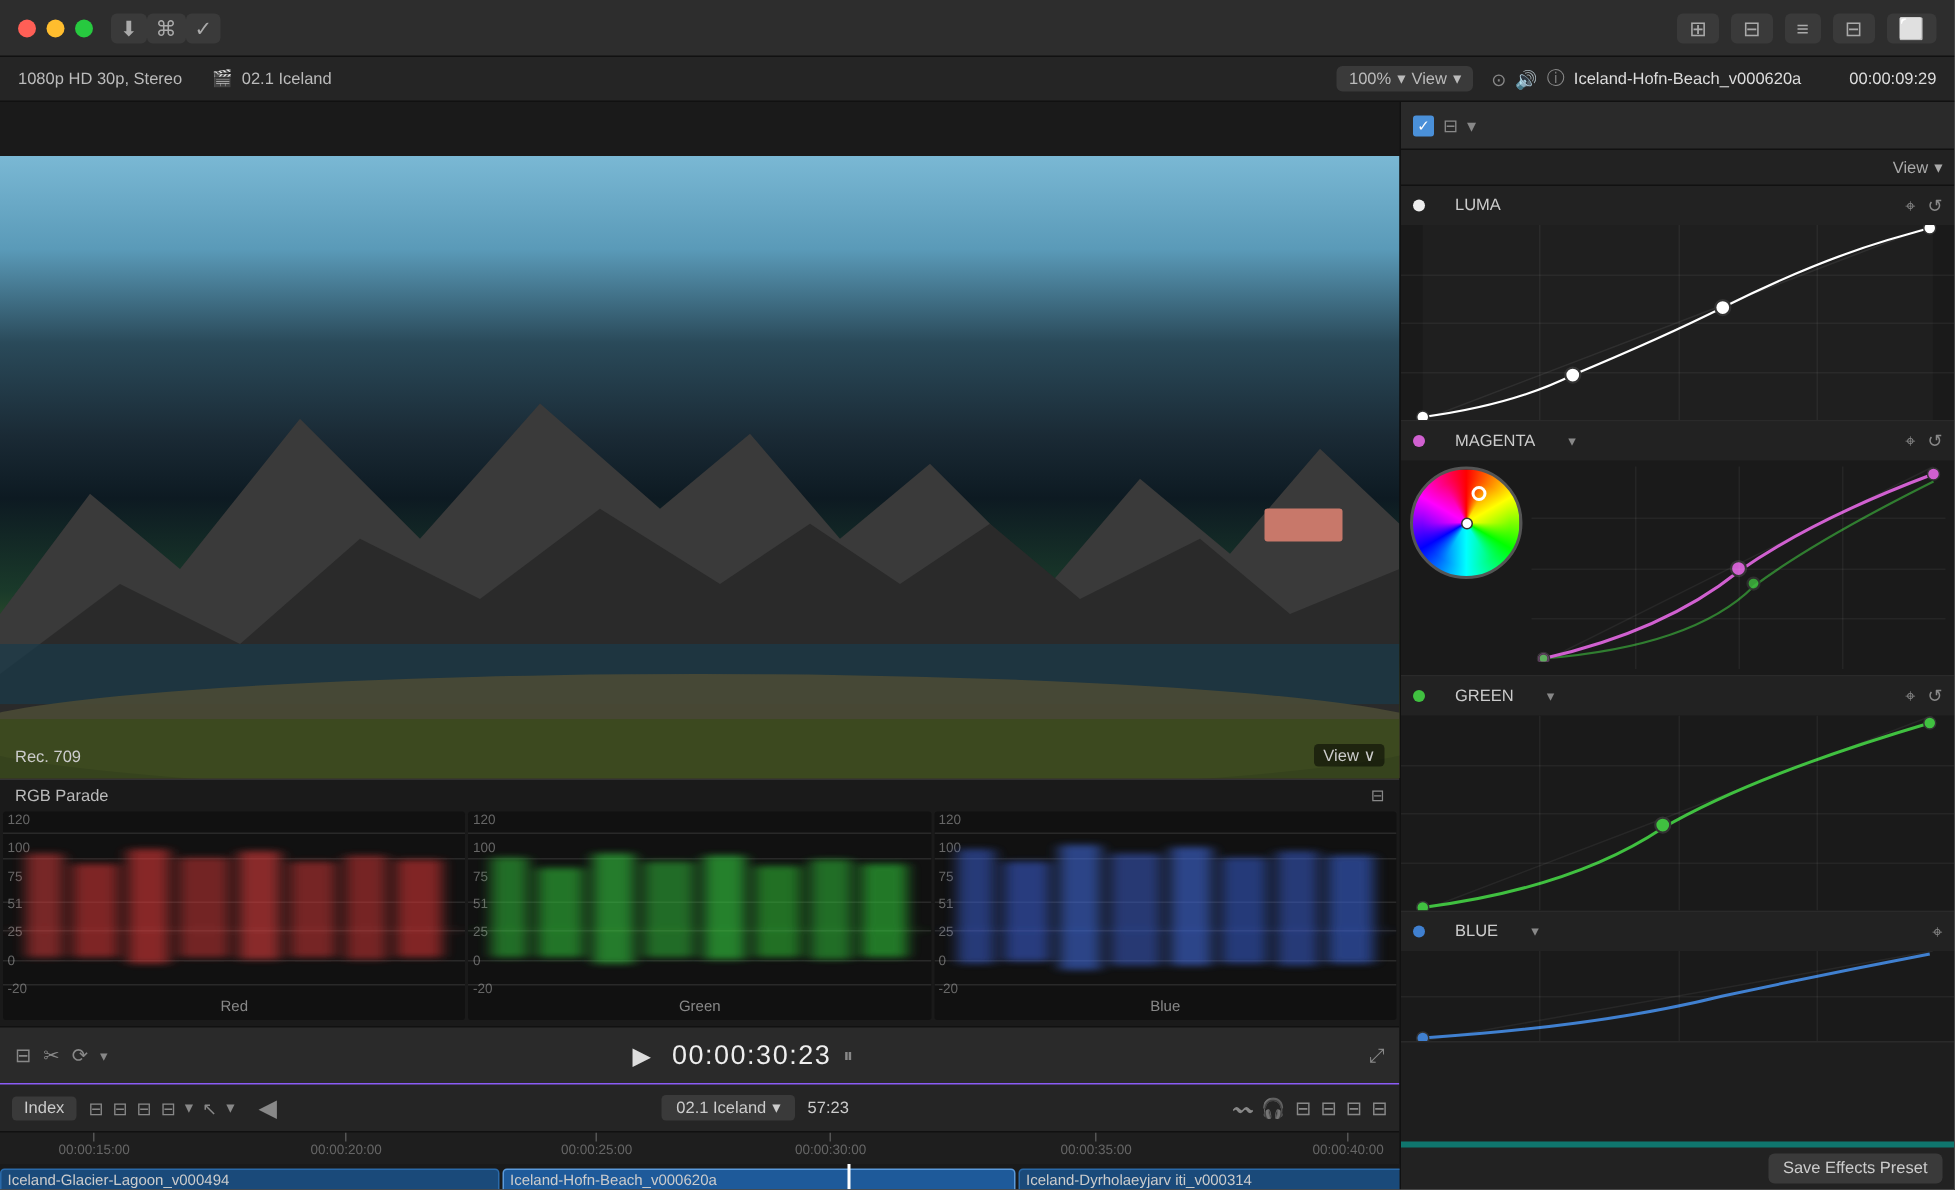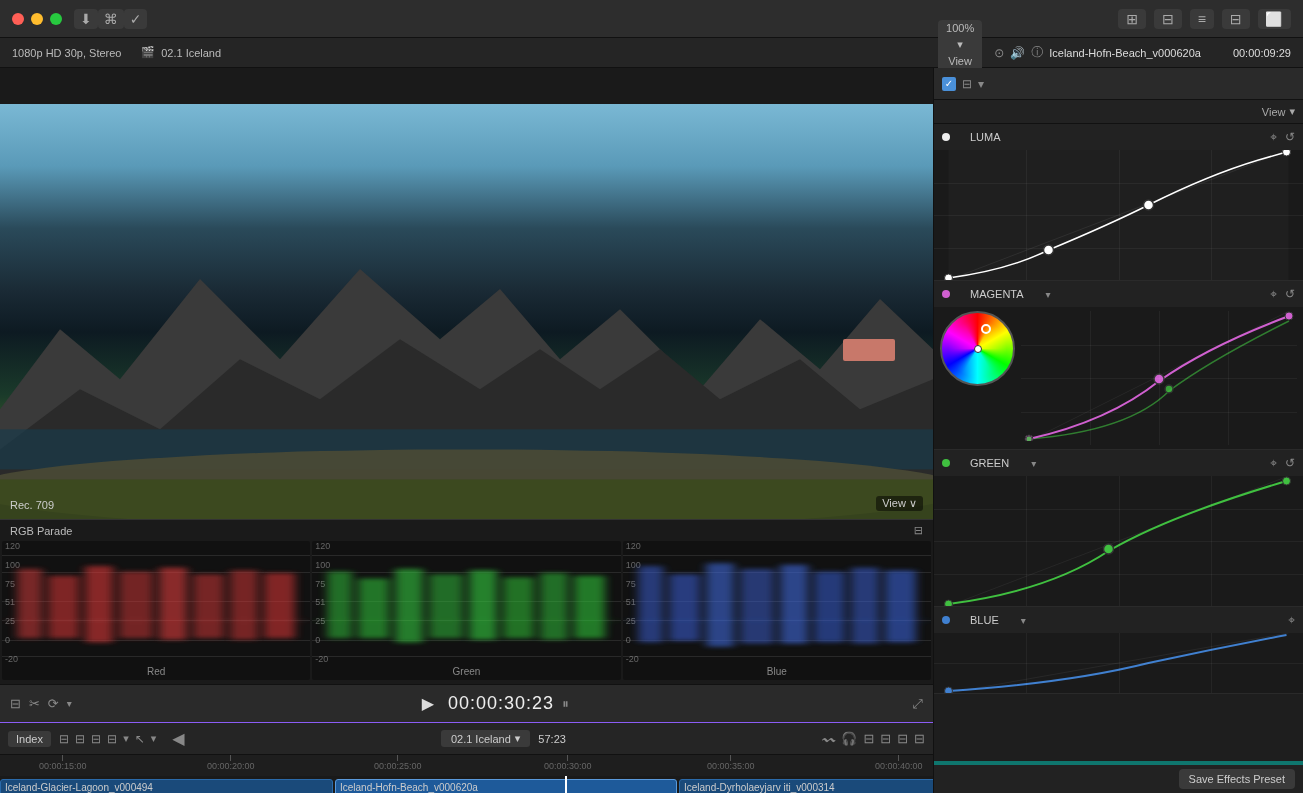--- a/index.html
+++ b/index.html
@@ -76,21 +76,20 @@
     .view-btn {
       margin-left: auto;
       display: flex;
       align-items: center;
       gap: 4px;
       background: #3a3a3a;
       border-radius: 4px;
       padding: 2px 8px;
       font-size: 11px;
       cursor: pointer;
-      flex-direction: column;
     }
     .timecode-right {
       margin-left: 32px;
       color: #ddd;
       font-size: 11px;
       font-variant-numeric: tabular-nums;
     }
 
     
     #main {
@@ -800,21 +799,21 @@
           <span>00:00:15:00</span>
         </div>
         <div class="ruler-mark" style="left:205px;">
           <div class="ruler-tick"></div>
           <span>00:00:20:00</span>
         </div>
         <div class="ruler-mark" style="left:372px;">
           <div class="ruler-tick"></div>
           <span>00:00:25:00</span>
         </div>
-        <div class="ruler-mark" style="left:542px;">
+        <div class="ruler-mark" style="left:528px;">
           <div class="ruler-tick"></div>
           <span>00:00:30:00</span>
         </div>
         <div class="ruler-mark" style="left:705px;">
           <div class="ruler-tick"></div>
           <span>00:00:35:00</span>
         </div>
         <div class="ruler-mark" style="left:873px;">
           <div class="ruler-tick"></div>
           <span>00:00:40:00</span>

